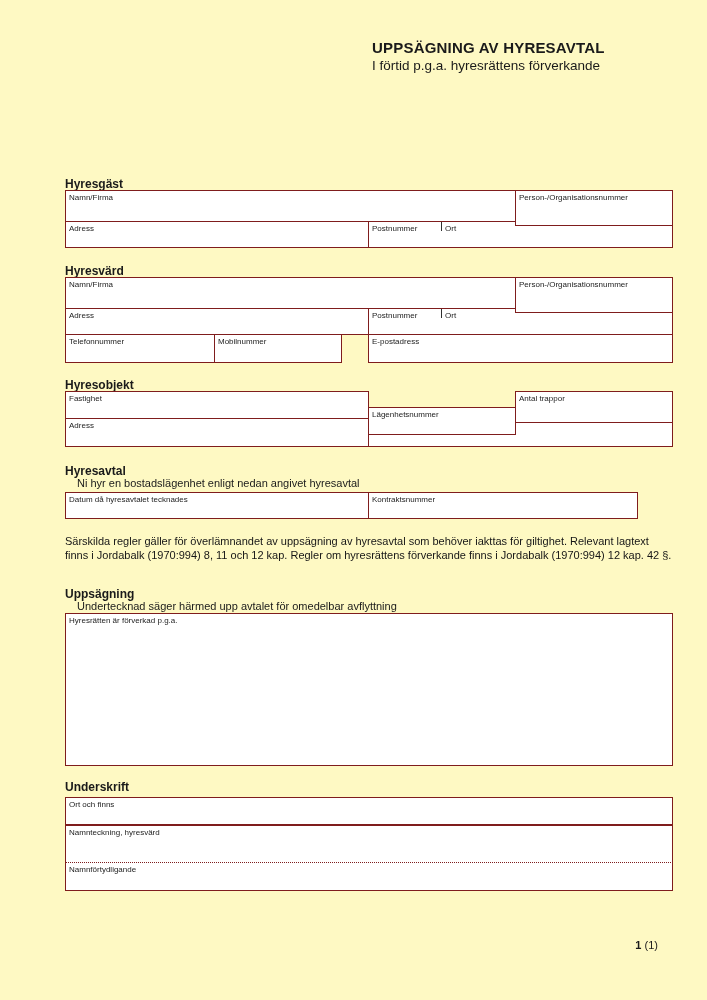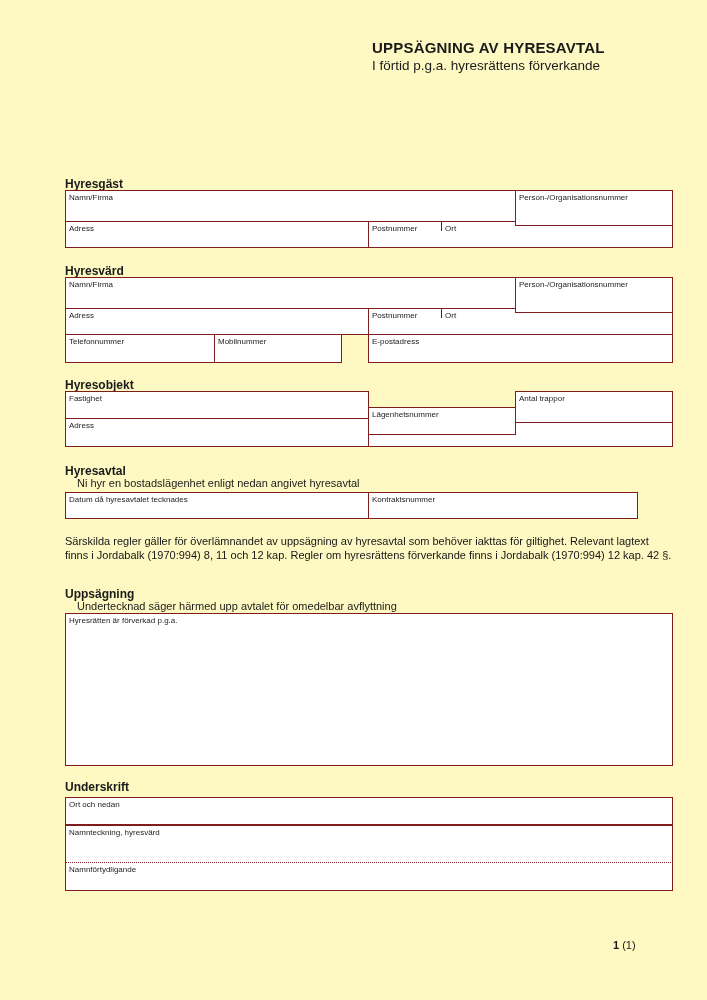--- a/index.html
+++ b/index.html
@@ -14,21 +14,21 @@
   .sec-sub{left:65px;font-size:11px;white-space:nowrap;margin-left:12px;}
   .tbl{left:65px;width:608px;}
   .cell{position:absolute;background:#fff;border:1px solid #7f1d1d;box-sizing:border-box;}
   .lbl{position:absolute;top:2px;left:3px;font-size:8px;color:#1c1c1c;white-space:nowrap;}
   .lbl-ort{left:76px;}
   .tick{position:absolute;top:0;left:72px;width:1px;height:9px;background:#2f2f2f;}
   .bb2{border-bottom-width:2px;}
   .no-tb{border-top:none;border-bottom:none;}
   .dot-top{border-top-style:dotted;}
   .para{left:65px;top:535px;width:610px;font-size:11px;line-height:13.5px;color:#161616;}
-  .footer{left:613px;top:939px;width:45px;font-size:11px;white-space:nowrap;}
+  .footer{left:613px;top:939px;width:45px;font-size:11px;text-align:right;white-space:nowrap;}
   .fw-b{font-weight:bold;}
 </style>
 </head>
 <body>
 
 <div class="page">
 
   <div class="abs title">UPPSÄGNING AV HYRESAVTAL</div>
   <div class="abs subtitle">I förtid p.g.a. hyresrättens förverkande</div>
 
@@ -115,21 +115,21 @@
   <div class="abs sec-sub" style="top:600px">Undertecknad säger härmed upp avtalet för omedelbar avflyttning</div>
   <div class="abs tbl" style="top:613px;height:153px">
     <div class="cell" style="left:0;top:0;width:608px;height:153px">
       <span class="lbl">Hyresrätten är förverkad p.g.a.</span>
     </div>
   </div>
 
   <div class="abs sec-h" style="top:780px">Underskrift</div>
   <div class="abs tbl" style="top:797px;height:94px">
     <div class="cell bb2" style="left:0;top:0;width:608px;height:29px">
-      <span class="lbl">Ort och nedan</span>
+      <span class="lbl">Ort och finns</span>
     </div>
     <div class="cell no-tb" style="left:0;top:29px;width:608px;height:36px">
       <span class="lbl">Namnteckning, hyresvärd</span>
     </div>
     <div class="cell dot-top" style="left:0;top:65px;width:608px;height:29px">
       <span class="lbl">Namnförtydligande</span>
     </div>
   </div>
 
   <div class="abs footer">

